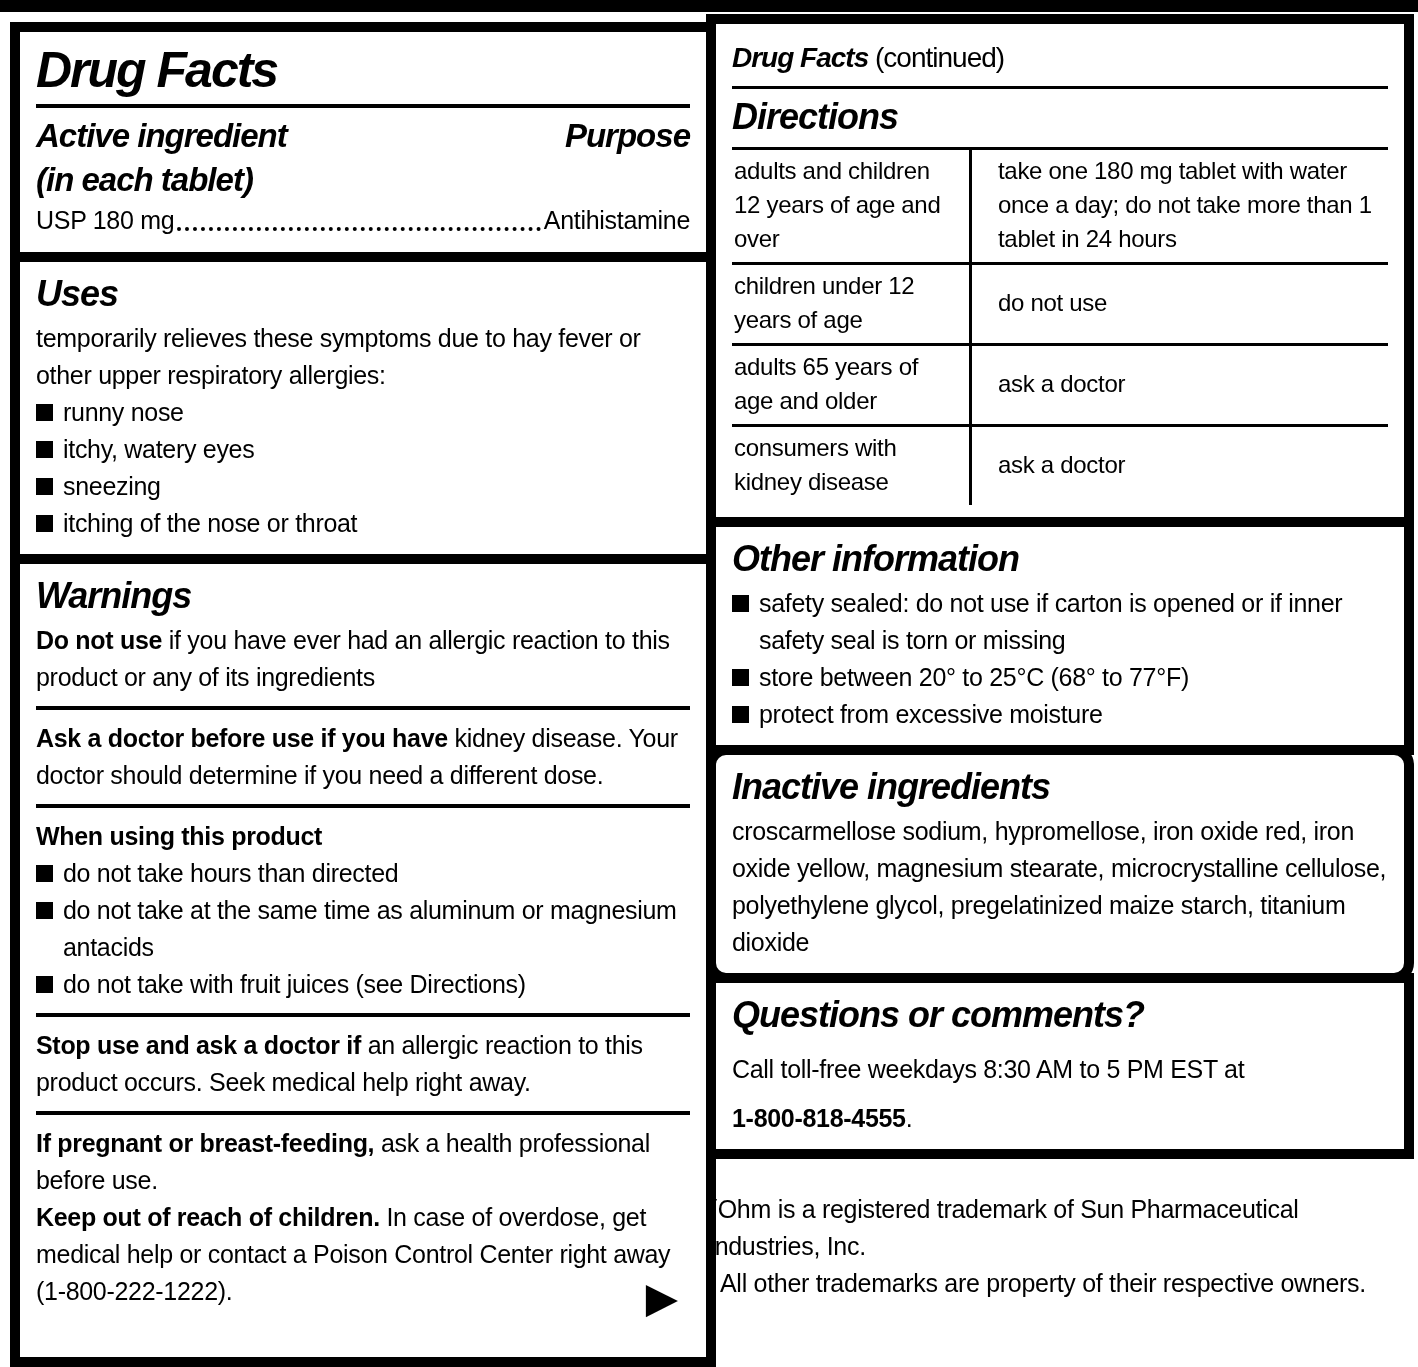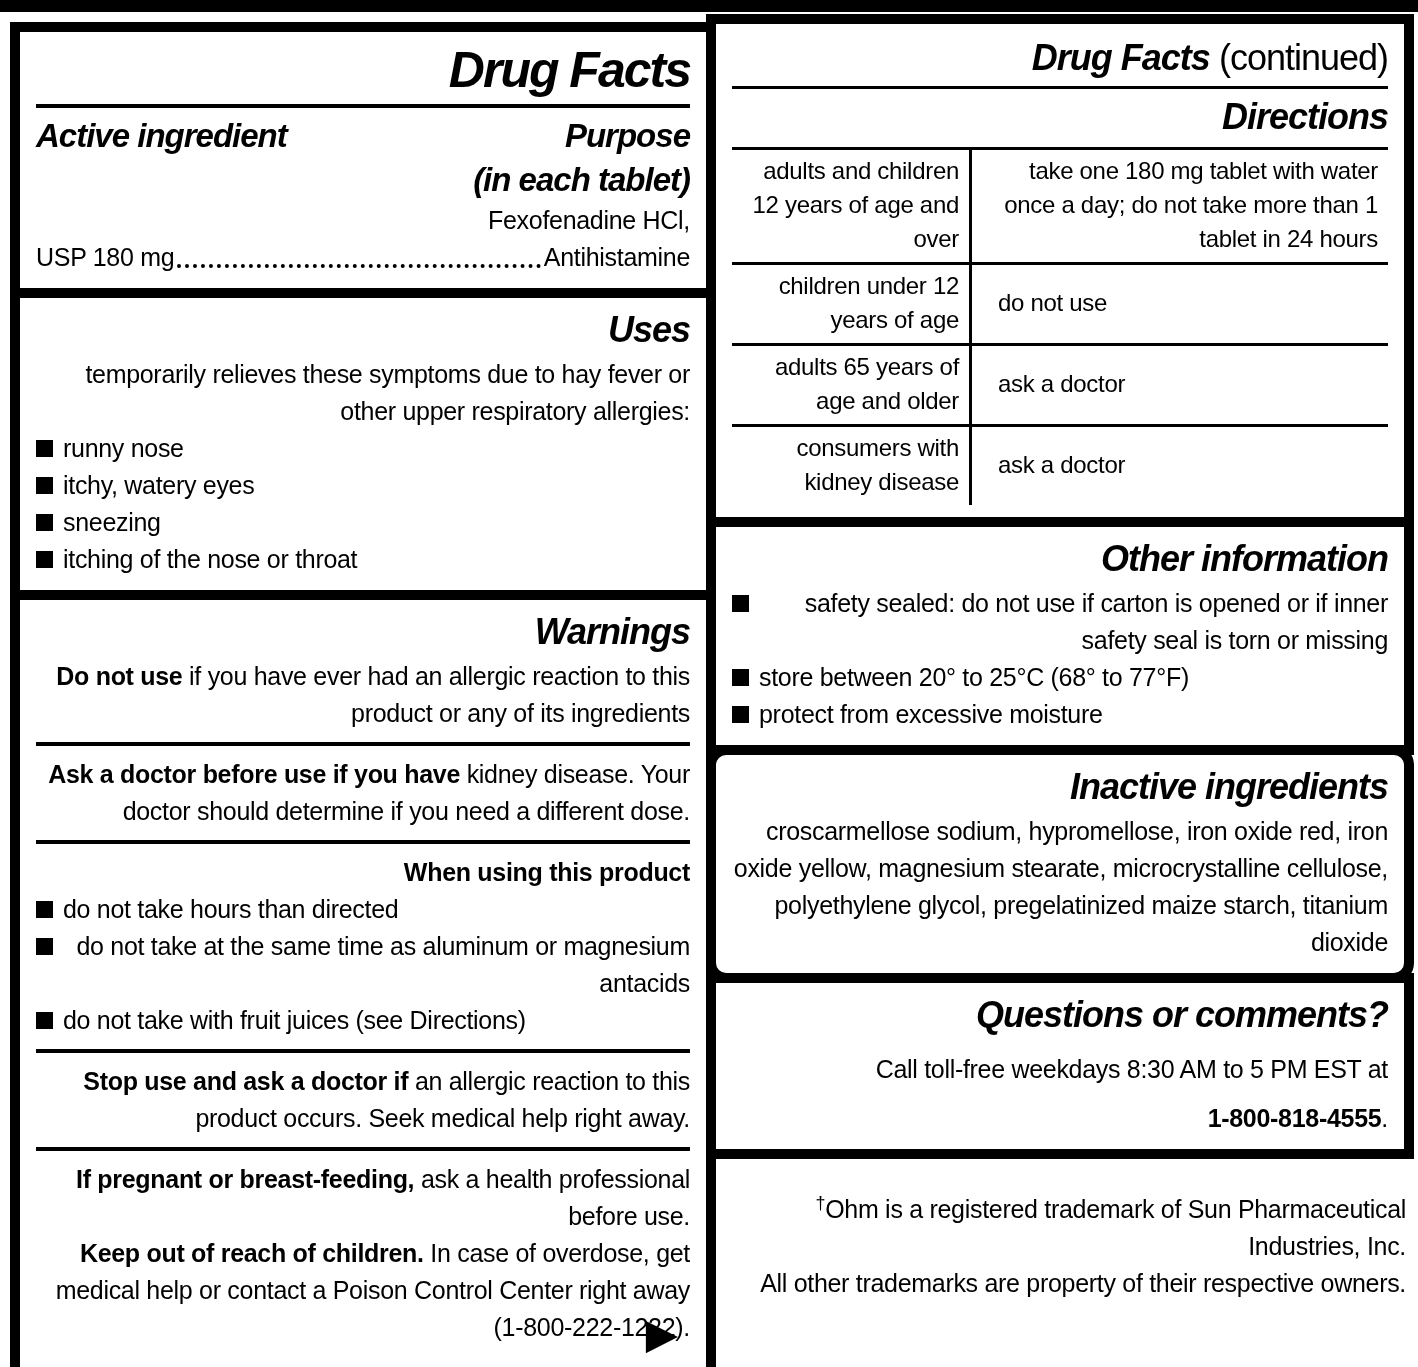--- a/index.html
+++ b/index.html
@@ -8,21 +8,20 @@
     font-family: "Liberation Sans", "DejaVu Sans", sans-serif;
     color: #000;
     width: 1418px;
   }
   .page {
     position: relative;
     width: 1418px;
     height: 1367px;
     background: #fff;
     overflow: hidden;
-    text-align: right;
   }
   .top-strip {
     width: 1418px;
     height: 12px;
     background: #000;
   }
   .columns {
     display: flex;
     align-items: flex-start;
     padding-left: 10px;
@@ -39,21 +38,21 @@
 
   
   .df-title {
     font-size: 50px;
     font-weight: bold;
     font-style: italic;
     letter-spacing: -2px;
     line-height: 60px;
   }
   .df-title-cont {
-    font-size: 36px;
+    font-size: 28px;
     line-height: 52px;
     letter-spacing: -1px;
   }
   .df-title-cont .bold-it { font-weight: bold; font-style: italic; }
   .rule  { border-top: 4px solid #000; margin: 4px 0 6px 0; }
   .rule-thin { border-top: 3px solid #000; margin: 2px 0 4px 0; }
   .sec-heading {
     font-size: 36px;
     font-weight: bold;
     font-style: italic;
@@ -167,21 +166,20 @@
     <div class="col-left">
 
       <div class="box title-box">
         <div class="df-title">Drug Facts</div>
         <div class="rule"></div>
         <div class="sub-heading-row">
           <span class="sub-heading">Active ingredient</span>
           <span class="sub-heading">Purpose</span>
         </div>
         <div class="sub-heading">(in each tablet)</div>
-        <div class="body-text">Fexofenadine HCl,</div>
         <div class="leader-row body-text">
           <span>USP 180 mg</span>
           <span class="dot-leader"></span>
           <span>Antihistamine</span>
         </div>
       </div>
 
       <div class="box uses-box">
         <div class="sec-heading">Uses</div>
         <div class="body-text">temporarily relieves these symptoms due to hay fever or other upper respiratory allergies:</div>

